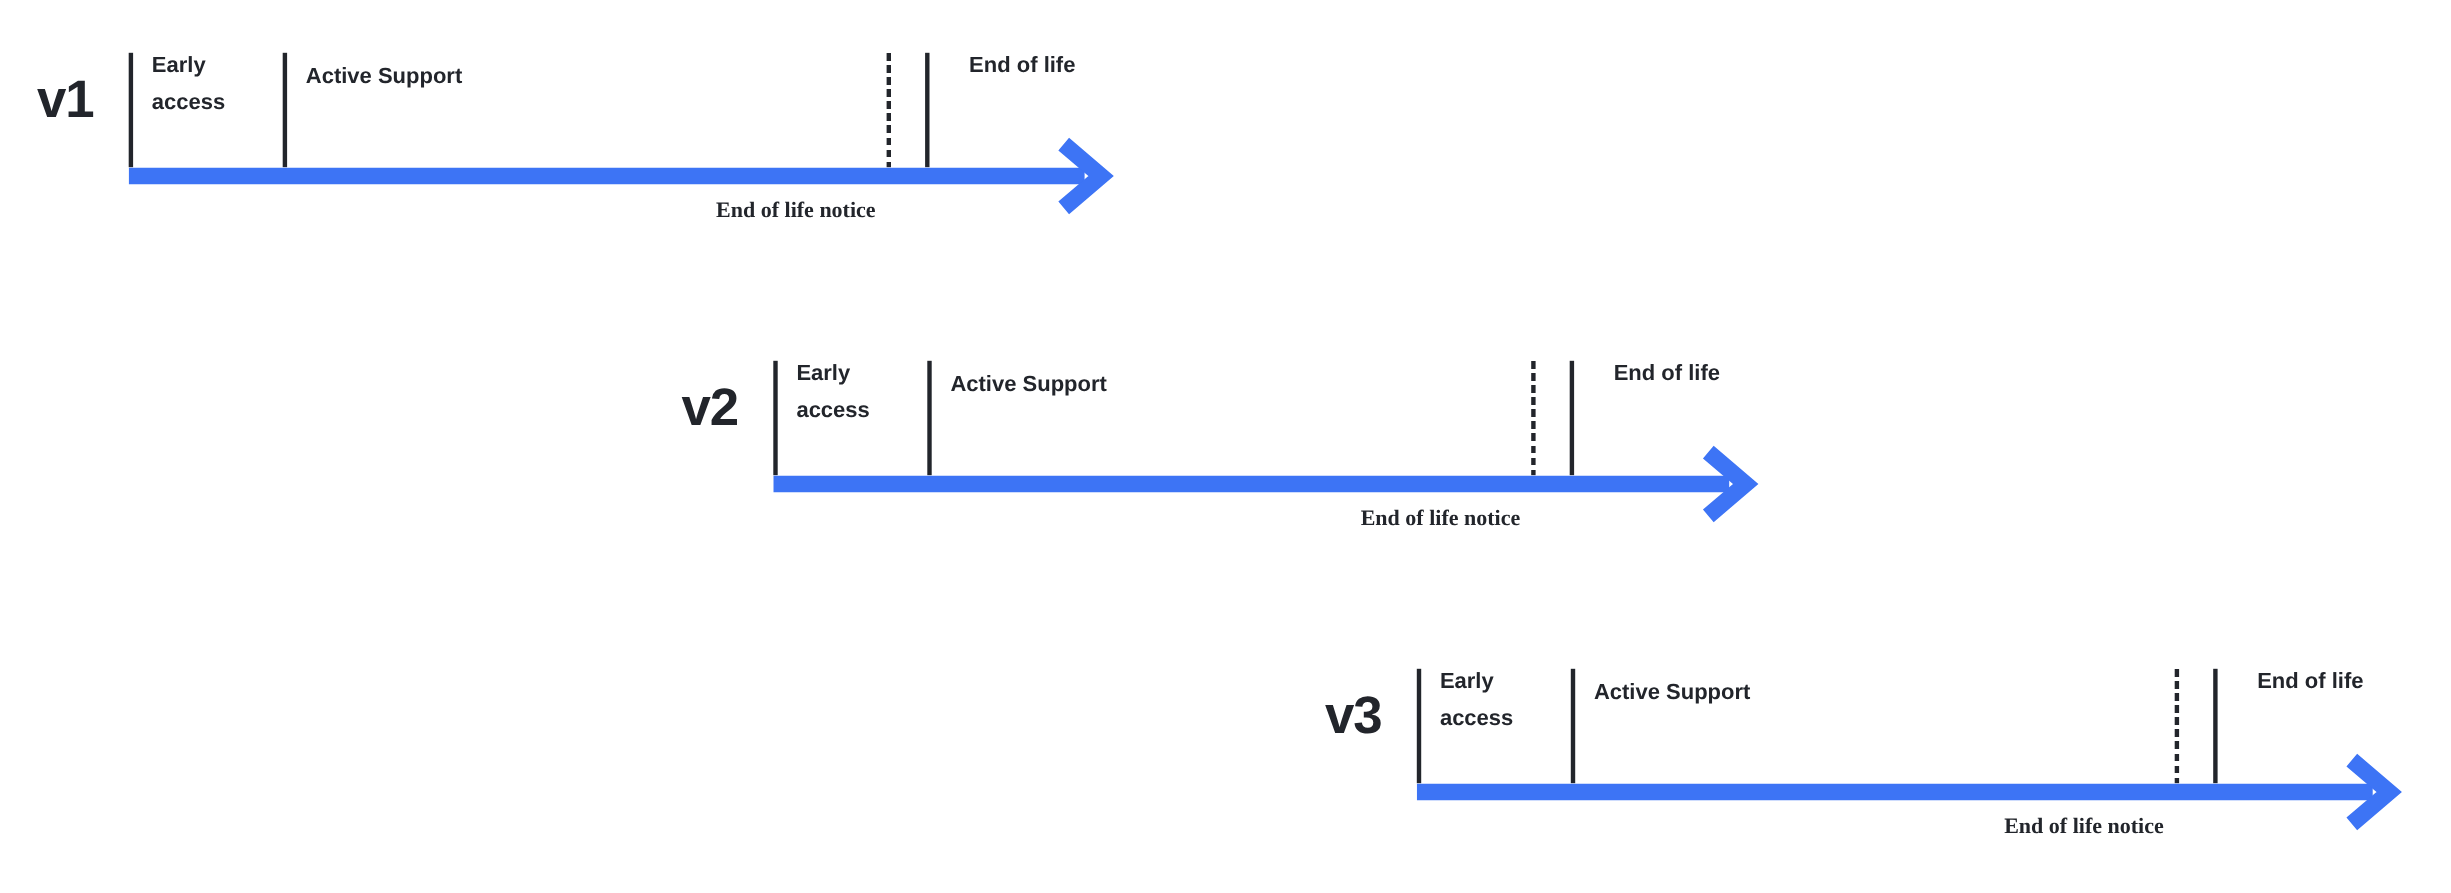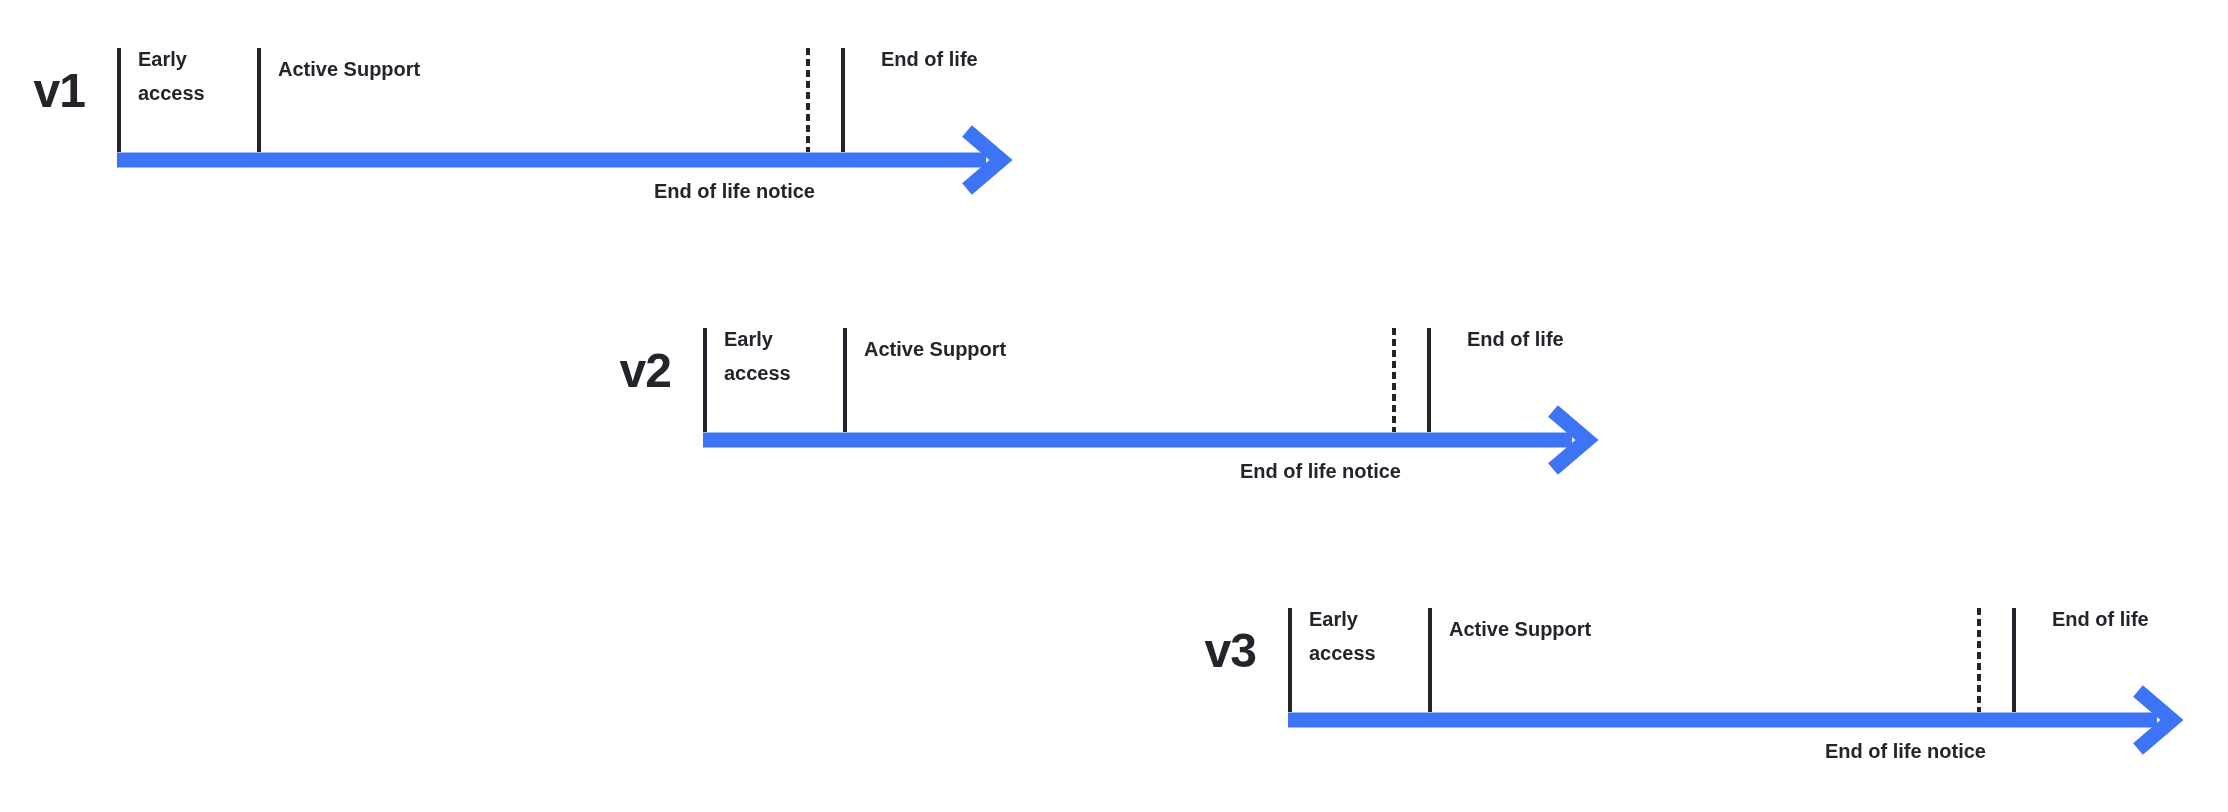--- a/index.html
+++ b/index.html
@@ -73,21 +73,21 @@
 
   .phase {
     position: absolute;
     font-size: 20px;
     line-height: 34px;
     white-space: nowrap;
   }
   .phase.early   { left: 141px; top: 2px; width: 118px; white-space: normal; }
   .phase.active  { left: 281px; top: 2px; margin-top: 10px; }
   .phase.eolname { left: 864px; top: 2px; margin-left: 20px; }
-  .phase.notice  { right: 242px; top: 134px; text-align: right; }
+  .phase.notice  { right: 261px; top: 134px; text-align: right; font-family: Liberation Serif, serif; }
 </style>
 </head>
 <body>
 
 <div class="canvas">
 
   <div class="timeline t1">
     <div class="version">v1</div>
     <div class="tick start"></div>
     <div class="tick second"></div>

